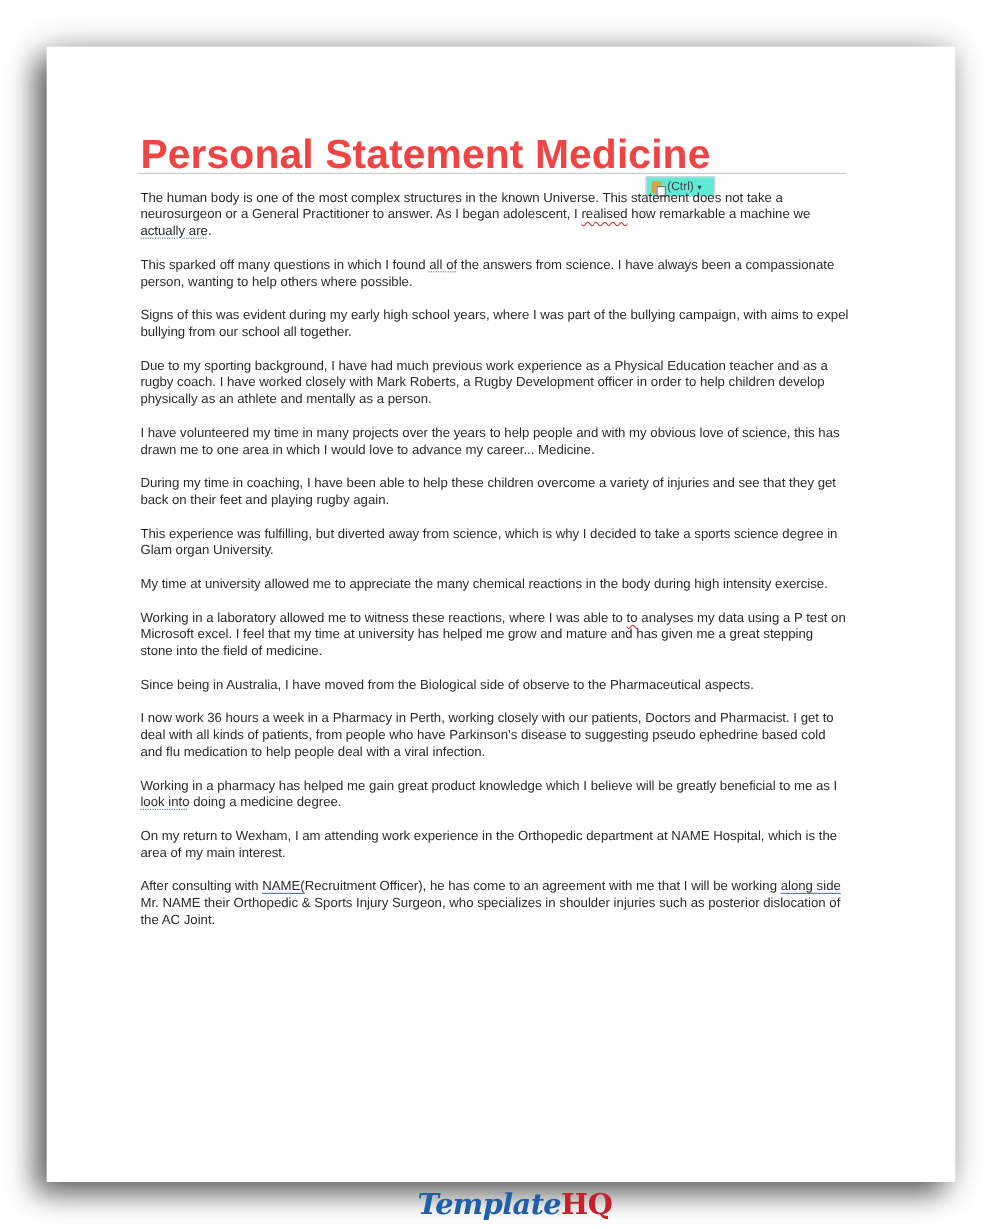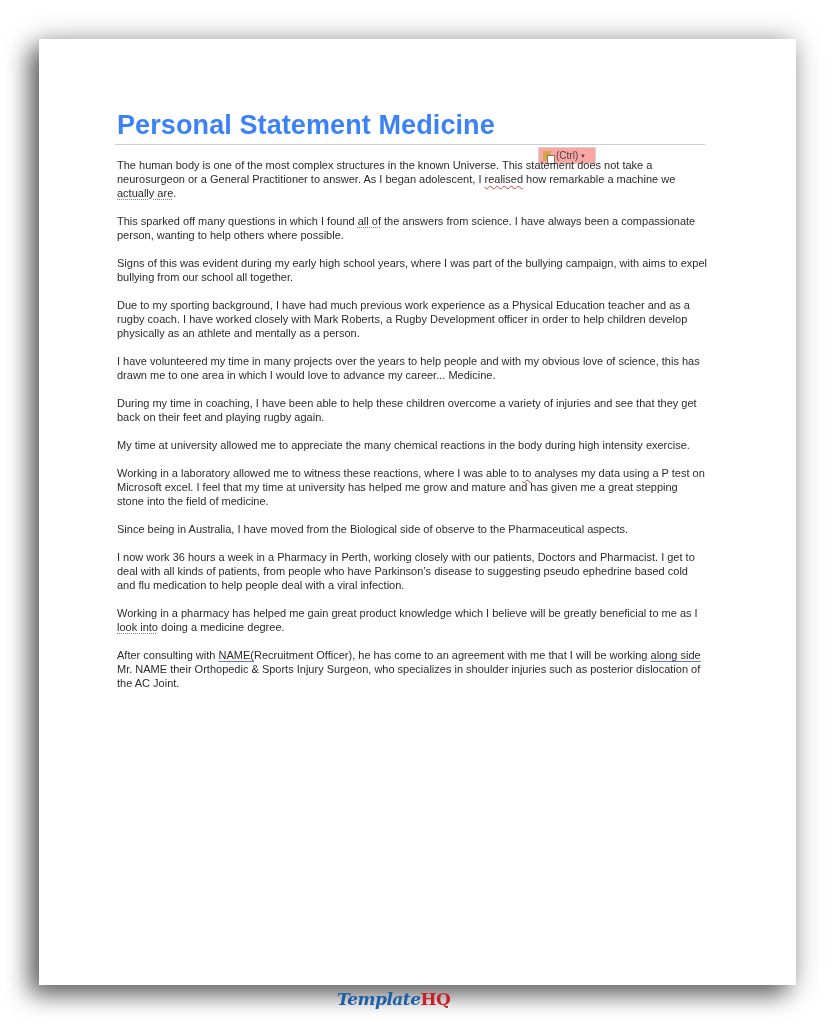--- a/index.html
+++ b/index.html
@@ -13,48 +13,48 @@
     box-shadow: -10px 10px 22px rgba(0,0,0,0.55), 0 0 26px rgba(0,0,0,0.25);
     background: #fff;
   }
   .page {
     position: absolute; left: 39px; top: 39px; width: 757px; height: 946px;
     background: #ffffff;
   }
   .title {
     position: absolute; left: 117px; top: 110px;
     font-family: "Liberation Sans", sans-serif;
-    font-weight: bold; font-size: 27px; color: #3b82f6;
+    font-weight: bold; font-size: 34px; color: #ef4444;
     letter-spacing: 0.1px; margin: 0; white-space: nowrap;
   }
   .title-rule {
     position: absolute; left: 115px; top: 144px; width: 590px; height: 1px;
     background: #c9ccd0;
   }
   .paste-btn {
     position: absolute; left: 538px; top: 147px; width: 58px; height: 17px;
-    border: 1px solid #d6d6d6; background: #fca5a5;
+    border: 1px solid #d6d6d6; background: #5eead4;
     display: flex; align-items: center; gap: 2px; padding-left: 3px;
     box-sizing: border-box; font-size: 10px; color: #444;
   }
   .paste-icon { width: 12px; height: 12px; position: relative; }
   .paste-icon .clip { position:absolute; left:1px; top:1px; width:8px; height:10px; background:#d9a441; border-radius:1px; }
   .paste-icon .sheet { position:absolute; left:5px; top:5px; width:6px; height:7px; background:#fff; border:1px solid #777; }
   .paste-caret { font-size: 7px; color:#444; margin-left:1px; }
   .body-text {
     position: absolute; left: 117px; top: 158px; width: 590px;
     font-size: 11px; line-height: 14px; color: #2b2b2b;
   }
   .body-text p { margin: 0 0 14px 0; }
   .sq-red { text-decoration: underline wavy #d04040; text-decoration-thickness: 1px; text-underline-offset: 2px; }
   .sq-dot { text-decoration: underline dotted #6a7fb0; text-decoration-thickness: 1px; text-underline-offset: 2px; }
   .sq-blue { text-decoration: underline #5a7fc0; text-decoration-thickness: 1px; text-underline-offset: 2px; }
   .logo {
-    position: absolute; left: 337px; top: 989px; height: 30px;
-    font-family: "DejaVu Serif", serif; font-weight: bold; font-size: 17px;
+    position: absolute; left: 348px; top: 989px; height: 30px;
+    font-family: "DejaVu Serif", serif; font-weight: bold; font-size: 24px;
     letter-spacing: -0.5px; white-space: nowrap;
   }
   .logo .a { color: #1f5fa8; font-style: italic; }
   .logo .b { color: #c8202a; }
 </style>
 </head>
 <body>
 
 <div class="page-shadow"></div>
 <div class="page"></div>
@@ -71,23 +71,25 @@
   <span class="paste-caret">▾</span>
 </div>
 
 <div class="body-text" id="body-text">
     <p><span>The human body is one of the most complex structures in the known Universe. This statement does not take a neurosurgeon or a General Practitioner to answer. As I began adolescent, I </span><span class="sq-red">realised</span><span> how remarkable a machine we </span><span class="sq-dot">actually are</span><span>.</span></p>
     <p><span>This sparked off many questions in which I found </span><span class="sq-dot">all of</span><span> the answers from science. I have always been a compassionate person, wanting to help others where possible.</span></p>
     <p><span>Signs of this was evident during my early high school years, where I was part of the bullying campaign, with aims to expel bullying from our school all together.</span></p>
     <p><span>Due to my sporting background, I have had much previous work experience as a Physical Education teacher and as a rugby coach. I have worked closely with Mark Roberts, a Rugby Development officer in order to help children develop physically as an athlete and mentally as a person.</span></p>
     <p><span>I have volunteered my time in many projects over the years to help people and with my obvious love of science, this has drawn me to one area in which I would love to advance my career... Medicine.</span></p>
     <p><span>During my time in coaching, I have been able to help these children overcome a variety of injuries and see that they get back on their feet and playing rugby again.</span></p>
+    <p><span>This experience was fulfilling, but diverted away from science, which is why I decided to take a sports science degree in Glam organ University.</span></p>
     <p><span>My time at university allowed me to appreciate the many chemical reactions in the body during high intensity exercise.</span></p>
     <p><span>Working in a laboratory allowed me to witness these reactions, where I was able to </span><span class="sq-red">to</span><span> analyses my data using a P test on Microsoft excel. I feel that my time at university has helped me grow and mature and has given me a great stepping stone into the field of medicine.</span></p>
     <p><span>Since being in Australia, I have moved from the Biological side of observe to the Pharmaceutical aspects.</span></p>
     <p><span>I now work 36 hours a week in a Pharmacy in Perth, working closely with our patients, Doctors and Pharmacist. I get to deal with all kinds of patients, from people who have Parkinson’s disease to suggesting pseudo ephedrine based cold and flu medication to help people deal with a viral infection.</span></p>
     <p><span>Working in a pharmacy has helped me gain great product knowledge which I believe will be greatly beneficial to me as I </span><span class="sq-dot">look into</span><span> doing a medicine degree.</span></p>
+    <p><span>On my return to Wexham, I am attending work experience in the Orthopedic department at NAME Hospital, which is the area of my main interest.</span></p>
     <p><span>After consulting with </span><span class="sq-blue">NAME(</span><span>Recruitment Officer), he has come to an agreement with me that I will be working </span><span class="sq-blue">along side</span><span> Mr. NAME their Orthopedic &amp; Sports Injury Surgeon, who specializes in shoulder injuries such as posterior dislocation of the AC Joint.</span></p>
   </div>
 
 <div class="logo">
   <span class="a">Template</span><span class="b">HQ</span>
 </div>
 
 </body></html>

